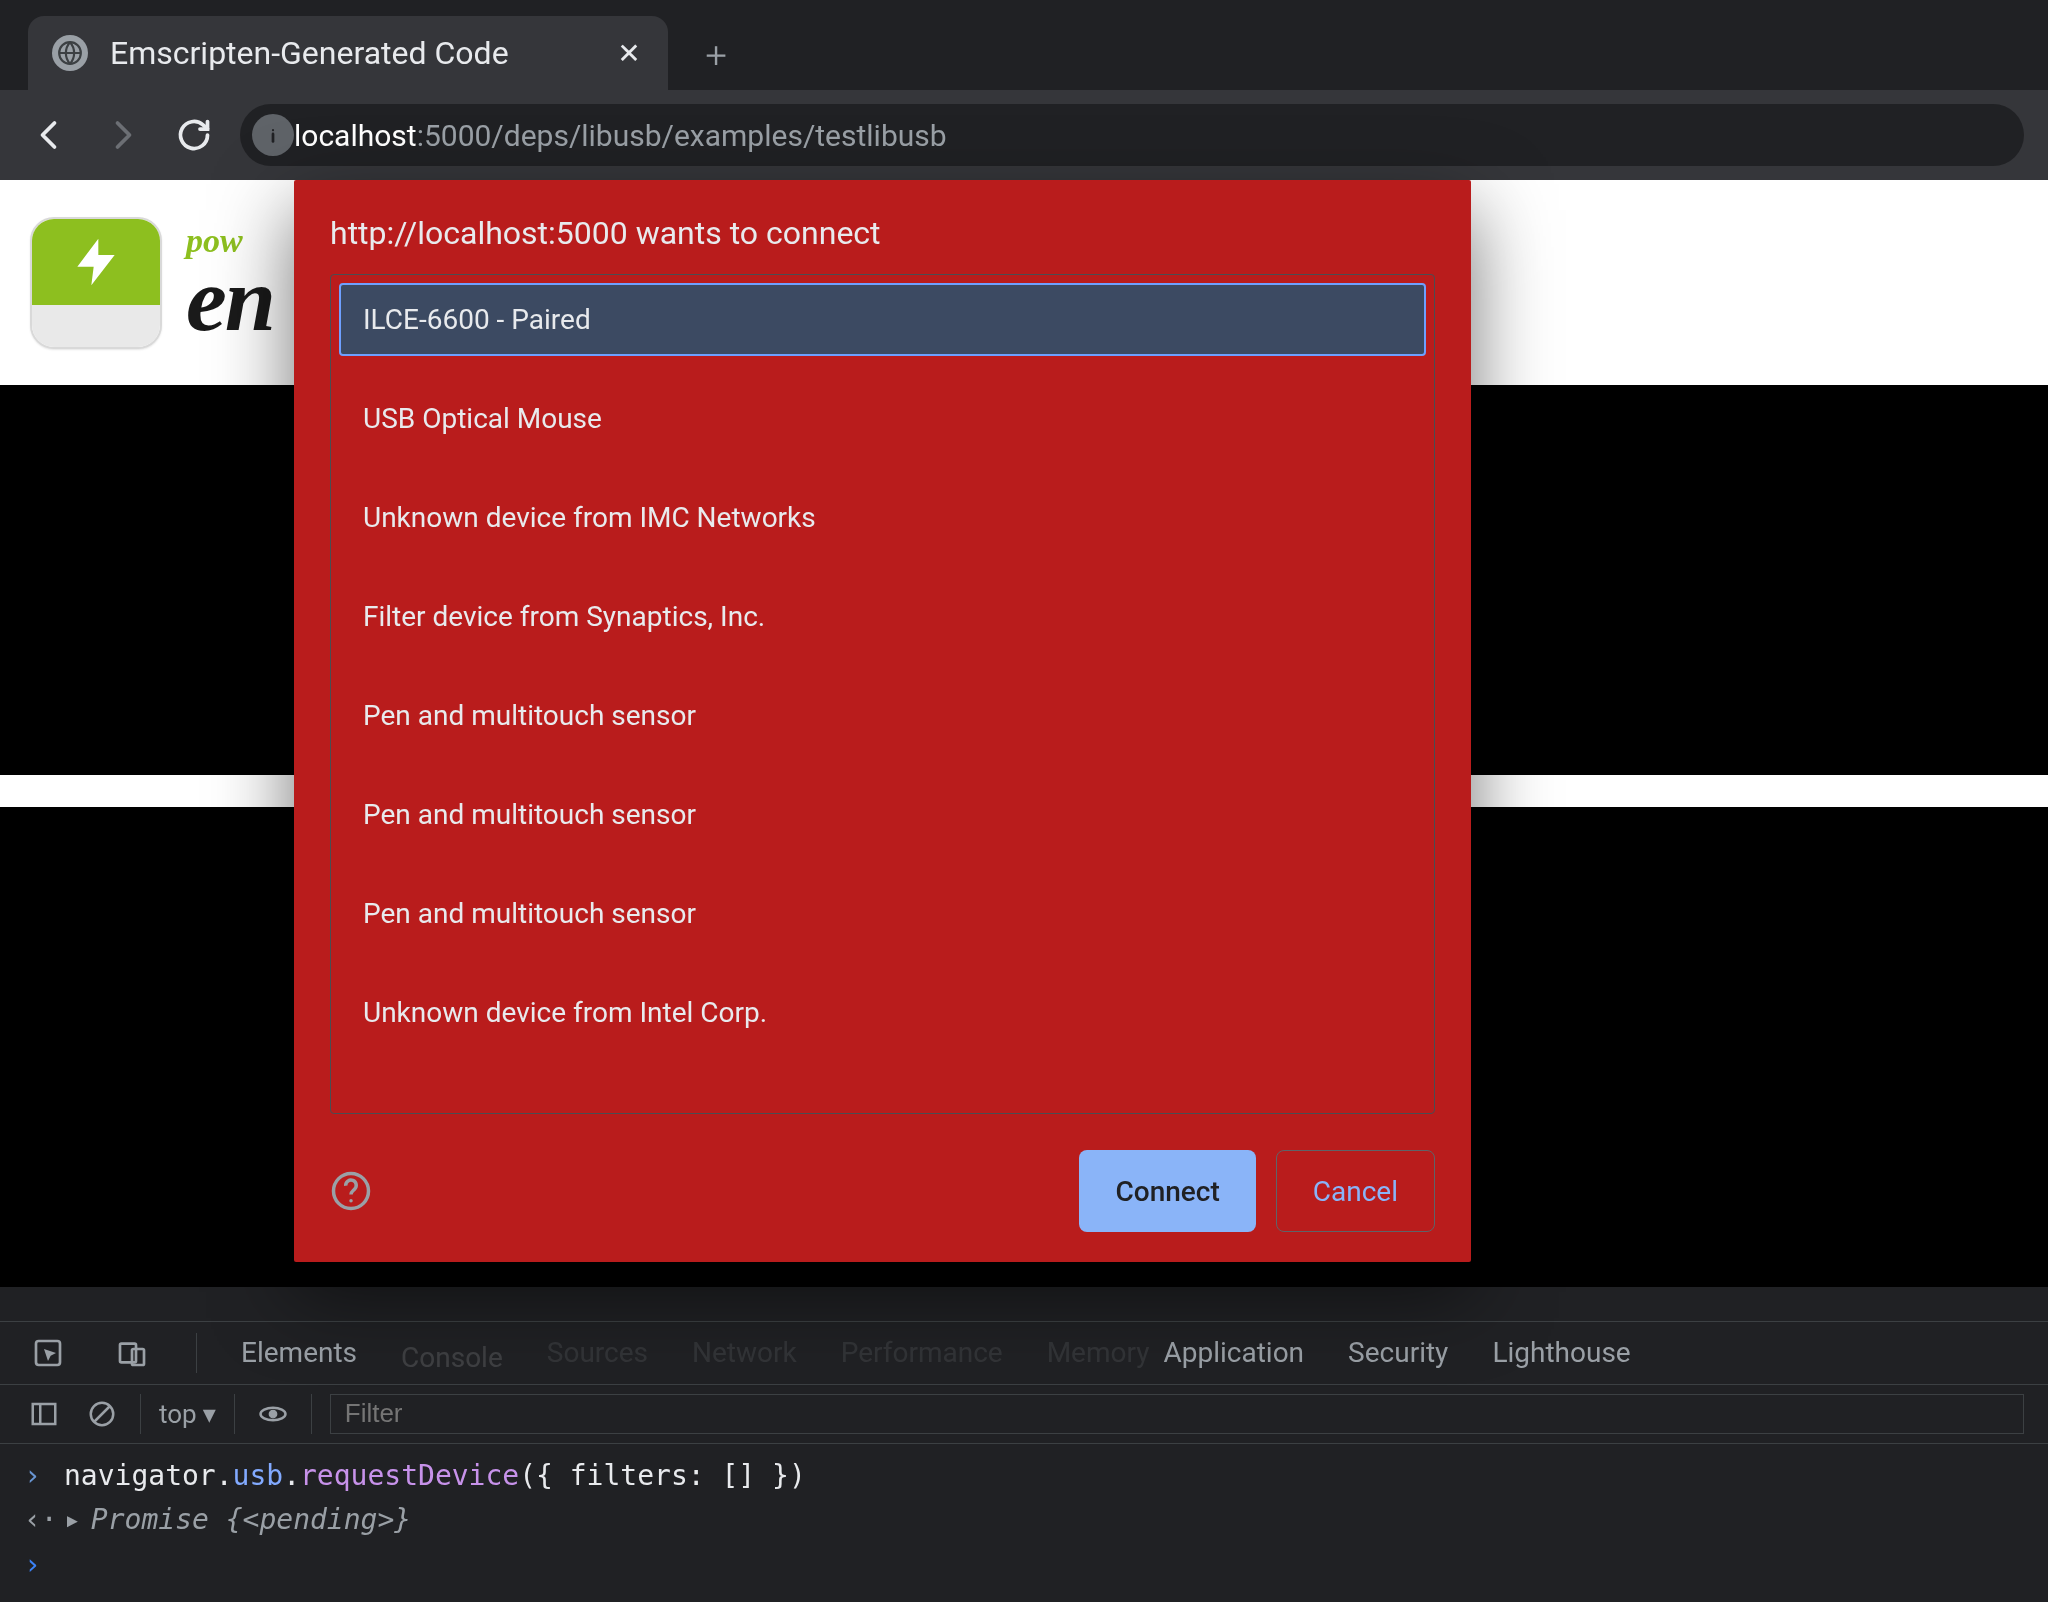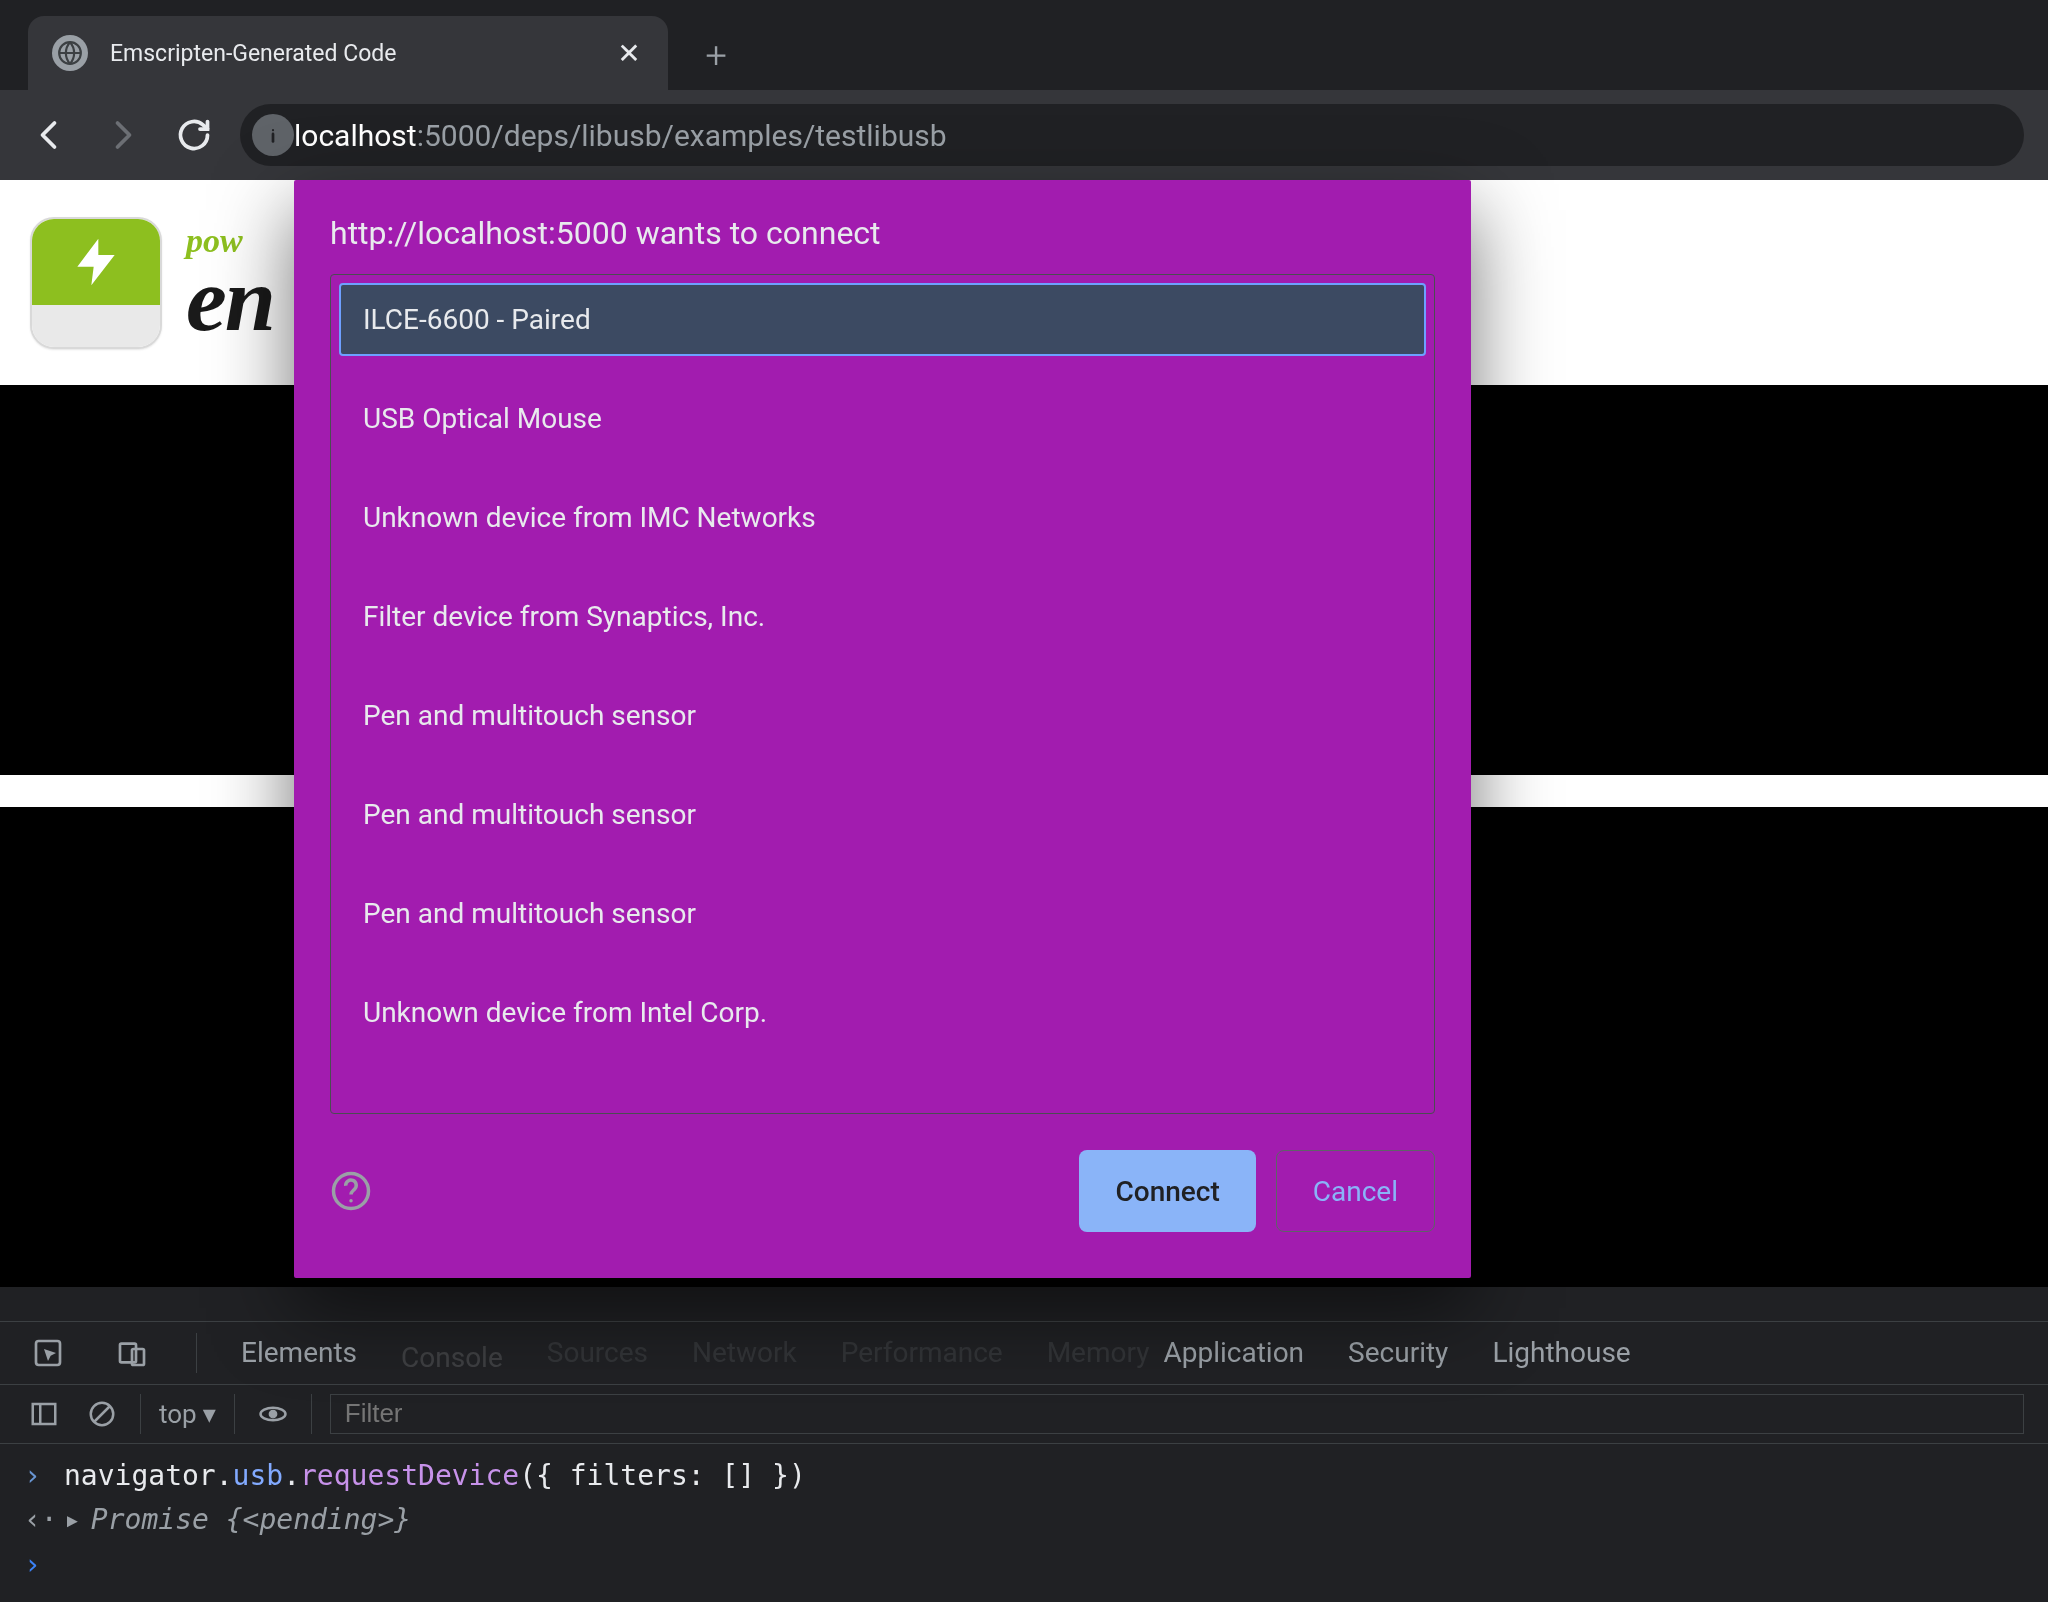--- a/index.html
+++ b/index.html
@@ -29,21 +29,21 @@
     padding: 0 24px;
     gap: 22px;
   }
   .tab .globe {
     width: 36px; height: 36px; border-radius: 50%;
     background: #9aa0a6;
     display:flex; align-items:center; justify-content:center;
     flex:none;
   }
   .tab .globe svg { width:26px; height:26px; }
-  .tab-title { font-size: 23px; color:#e8eaed; flex:1; white-space:nowrap; overflow:hidden; text-overflow:ellipsis;}
+  .tab-title { font-size: 32px; color:#e8eaed; flex:1; white-space:nowrap; overflow:hidden; text-overflow:ellipsis;}
   .tab-close { width:30px; height:30px; color:#e8eaed; flex:none; display:flex;align-items:center;justify-content:center; font-size:28px; }
   .newtab { width:60px; height:60px; display:flex; align-items:center; justify-content:center; color:#9aa0a6; font-size:36px; margin-left:18px; margin-bottom:6px;}
 
   
   .toolbar {
     height: 90px;
     background: #35363a;
     display:flex;
     align-items:center;
     padding: 0 24px;
@@ -143,24 +143,24 @@
   .code .blue{color:#82aaff;}
   .out-line { color:#9aa0a6; font-style:italic;}
   .out-line .tri{font-style:normal; color:#9aa0a6; margin-right:10px;}
 
   
   .dialog {
     position:absolute;
     left: 294px;
     top: 180px;
     width: 1177px;
-    background:#a21caf;
+    background:#b91c1c;
     box-shadow: 0 30px 80px rgba(0,0,0,.55);
     border-radius: 2px;
-    padding: 34px 36px 46px;
+    padding: 34px 36px 30px;
   }
   .dialog-title { font-size:32px; color:#e8eaed; margin-bottom: 22px; white-space:nowrap;}
   .device-list {
     border:1px solid #4a4d52;
     border-radius:4px;
     padding: 8px;
     height: 840px;
   }
   .device {
     padding: 20px 24px;

